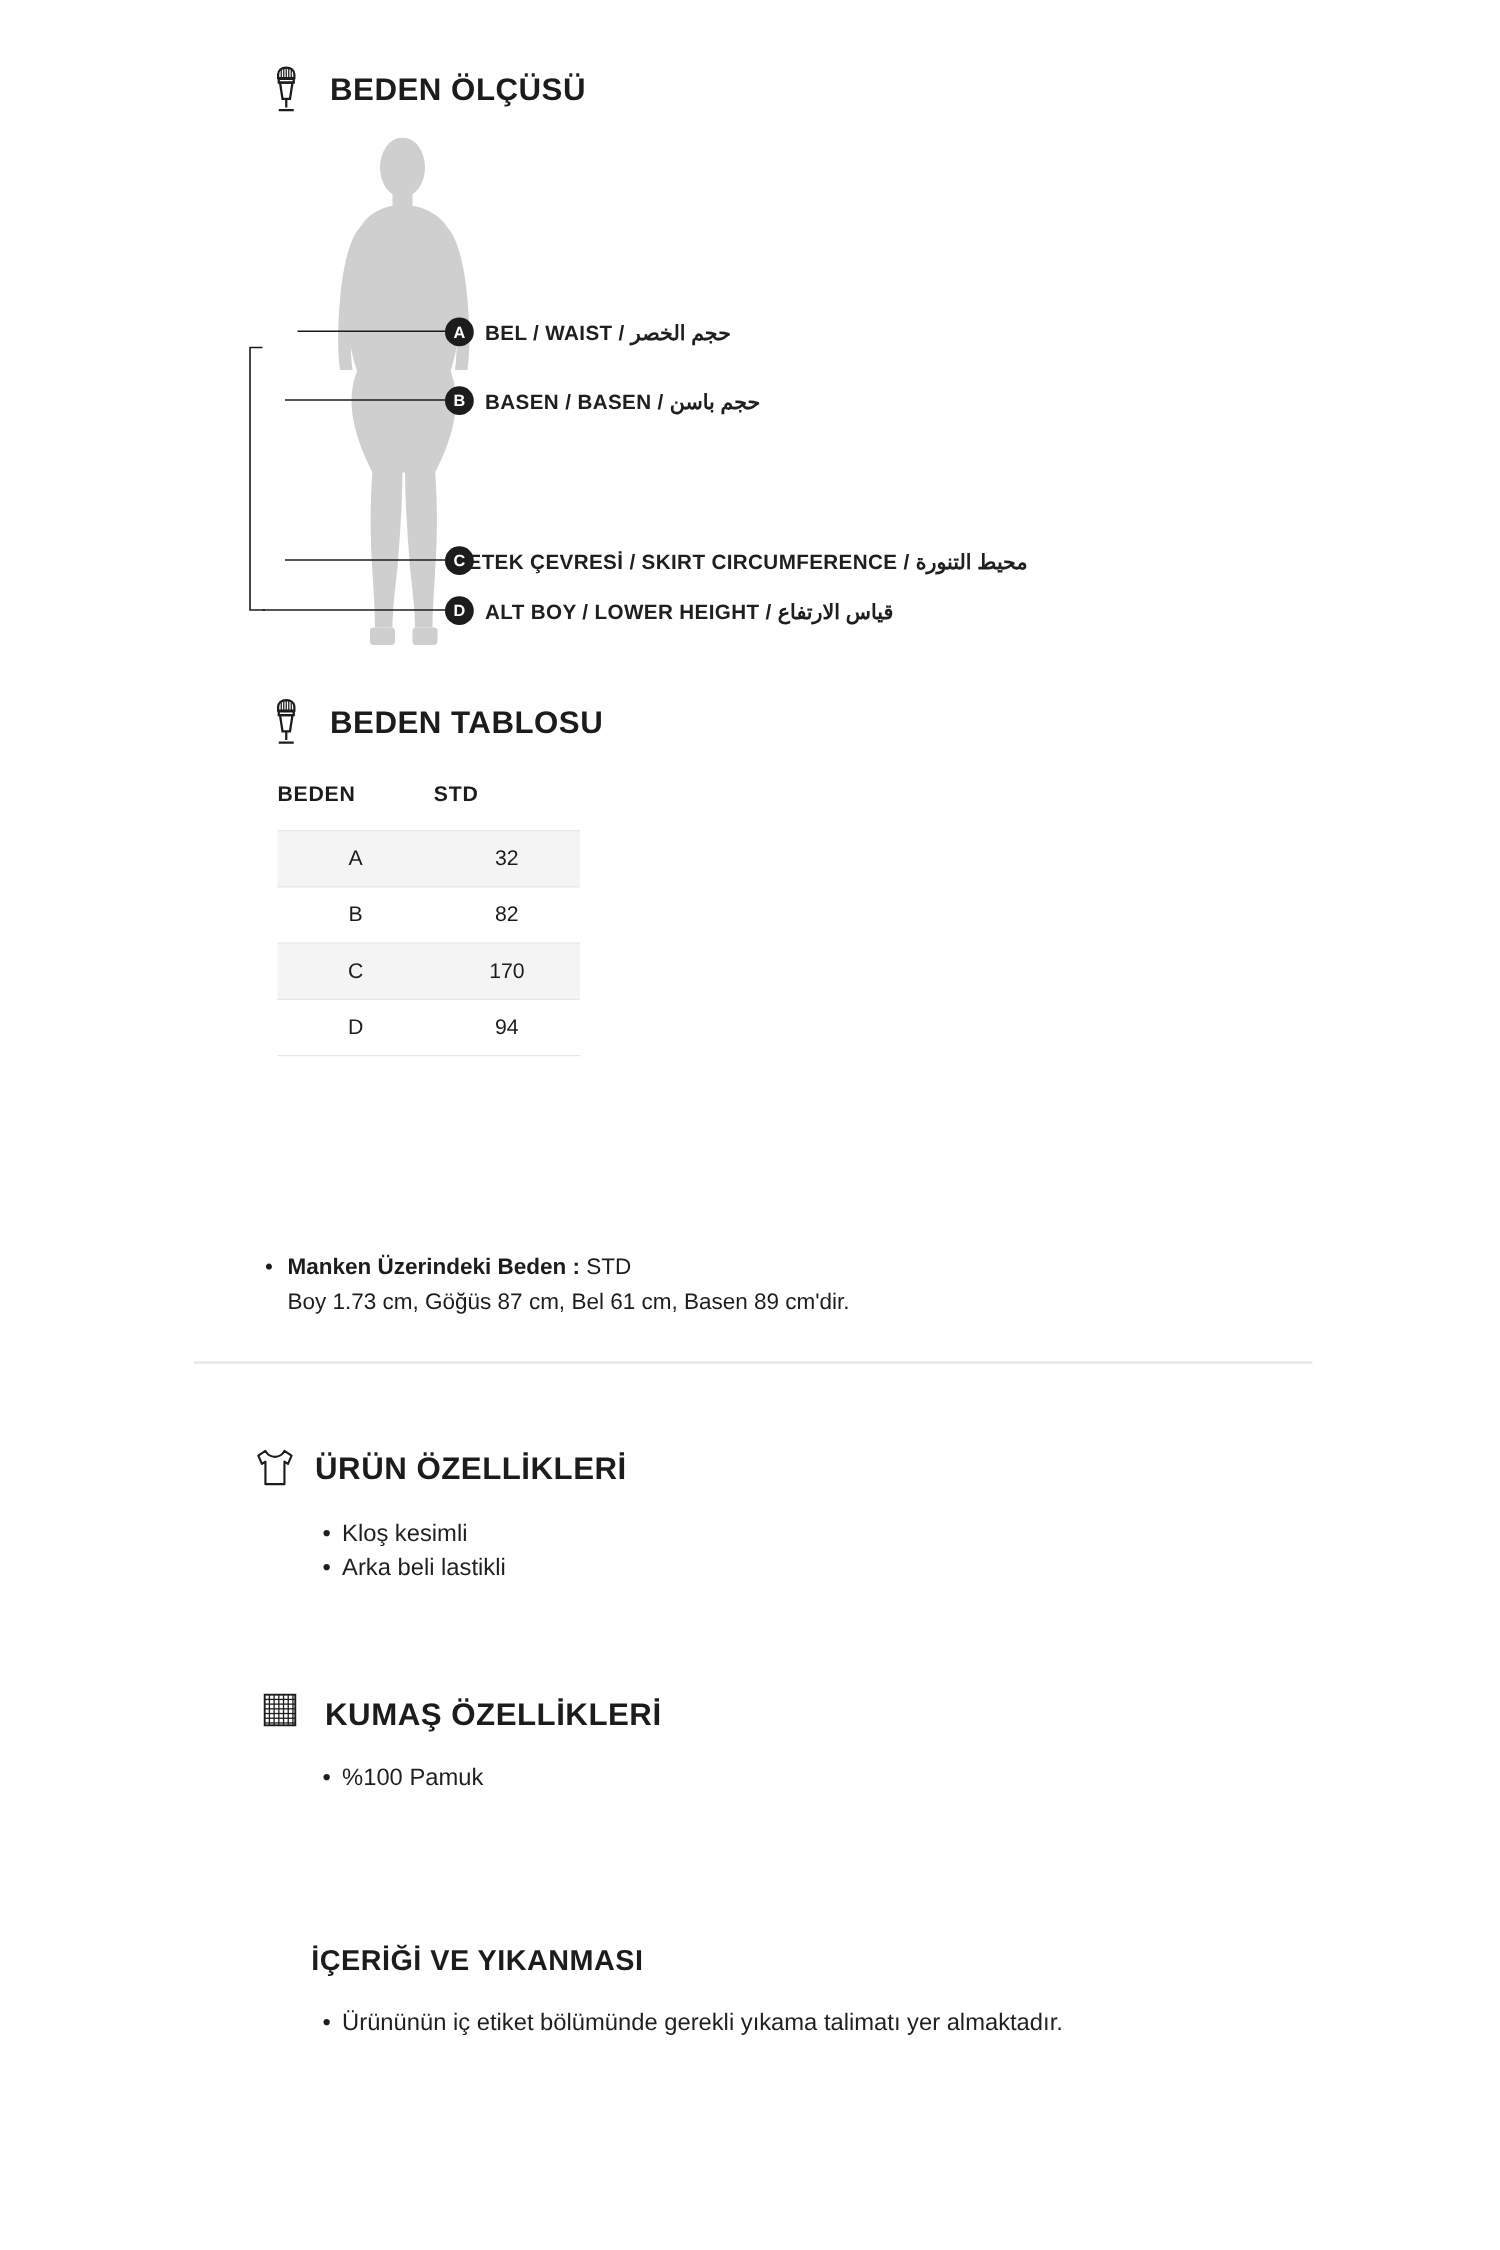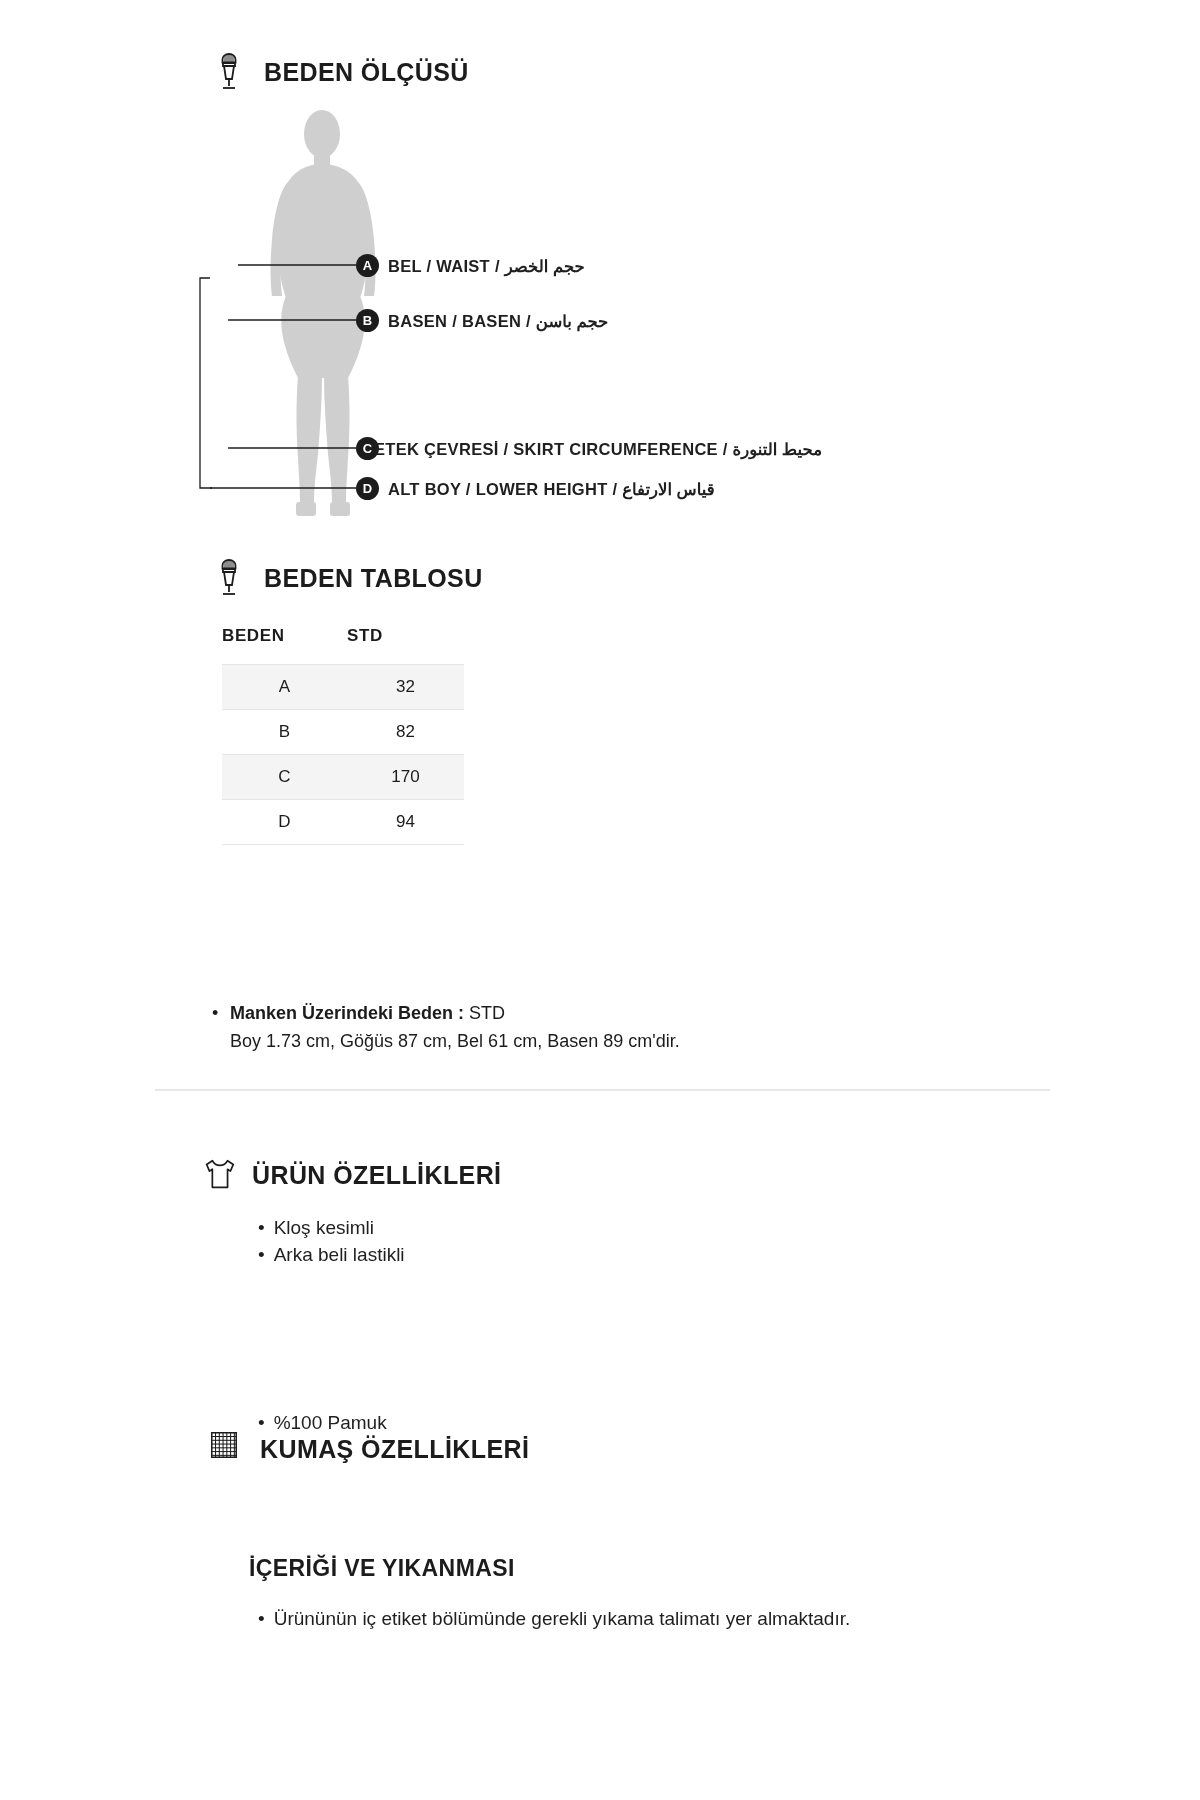--- a/index.html
+++ b/index.html
@@ -143,21 +143,21 @@
   
   #product-head { position: absolute; left: 200px; top: 1155px; justify-content: flex-end; }
   #product-list {
     position: absolute;
     left: 258px;
     top: 1215px;
     font-size: 19px;
     line-height: 1.42;
     color: #1f1f1f;
   }
-  #fabric-head { position: absolute; left: 208px; top: 1429px; }
+  #fabric-head { position: absolute; left: 208px; top: 1352px; }
   #fabric-list {
     position: absolute;
     left: 258px;
     top: 1412px;
     font-size: 19px;
     color: #1f1f1f;
   }
   #care-head {
     position: absolute;
     left: 249px;

